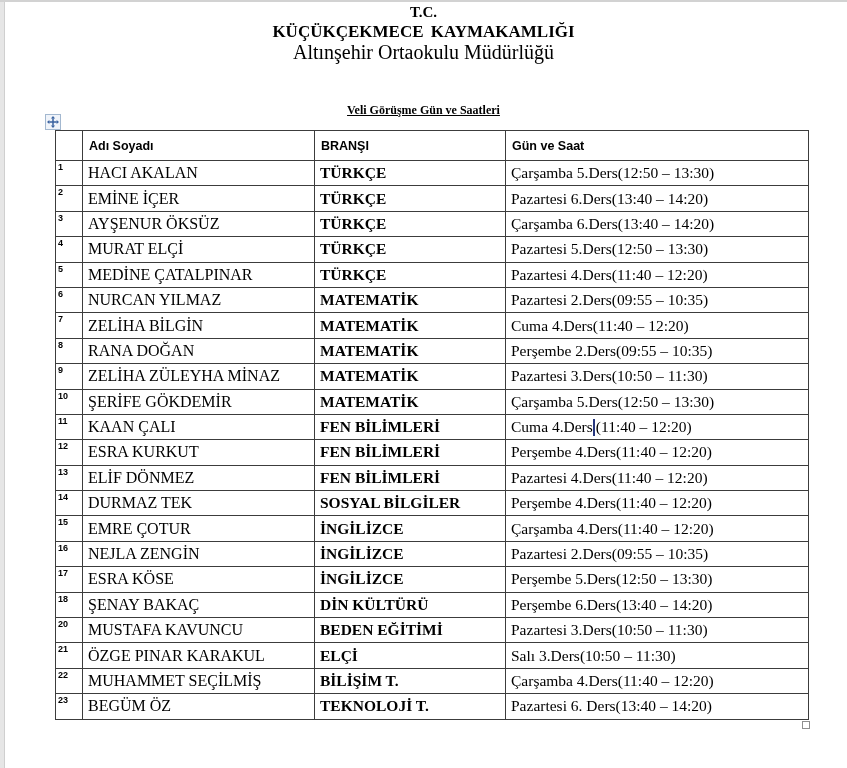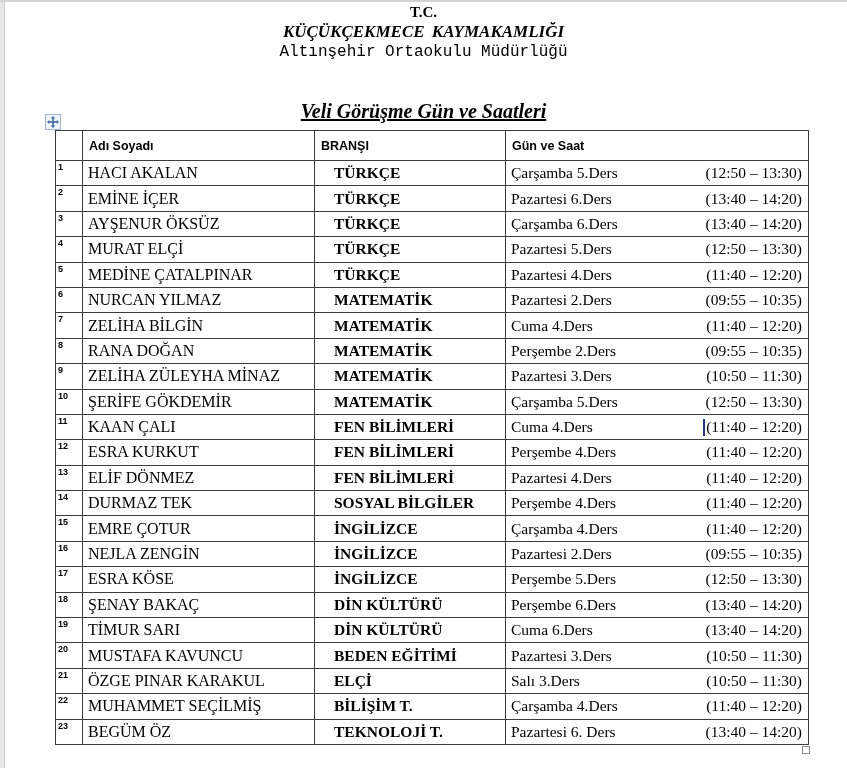--- a/index.html
+++ b/index.html
@@ -7,25 +7,25 @@
     width:847px; height:768px; background:#ffffff; overflow:hidden;
     position:relative; color:#000;
     font-family:"Liberation Serif", serif;
   }
   .edge-left { position:absolute; left:0; top:0; width:4px; height:100%;
     background:#e6e6e6; border-right:1px solid #cfcfcf; }
   .edge-top { position:absolute; left:0; top:0; width:100%; height:2px; background:#d2d2d2; }
 
   .doc-header { padding-top:3px; text-align:center; }
   .h-tc   { font-weight:bold; font-size:15px; line-height:18px; }
-  .h-kk   { font-weight:bold; font-size:17px; line-height:21px; word-spacing:3px;font-style:italic; }
-  .h-school { font-size:16px; line-height:20px;font-family:Liberation Mono, monospace; }
+  .h-kk   { font-weight:bold; font-size:17px; line-height:21px; word-spacing:3px; }
+  .h-school { font-size:20px; line-height:20px; }
 
   .title-wrap { text-align:center; margin-top:38px; height:22px; }
-  .table-title { font-weight:bold; font-size:20px; text-decoration:underline;font-style:italic; }
+  .table-title { font-weight:bold; font-size:12px; text-decoration:underline; }
 
   .table-area { position:relative; margin:8px 0 0 55px; width:753px; }
 
   .move-handle { position:absolute; left:-10px; top:-16px; width:16px; height:16px;
     border:1px solid #a3b8d0; background:#f0f4fa; box-sizing:border-box;
     display:flex; align-items:center; justify-content:center; cursor:move; }
   .resize-handle { position:absolute; right:-2px; bottom:-9px; width:8px; height:8px;
     border:1px solid #8f8f8f; background:#ffffff; box-sizing:border-box; }
 
   table.schedule { border-collapse:collapse; table-layout:fixed; width:753px; }
@@ -35,24 +35,24 @@
   .schedule th {
     font-family:"Liberation Sans", sans-serif; font-weight:bold; font-size:12.5px;
     text-align:left; padding-left:6px; vertical-align:middle;
   }
   .schedule tbody tr { height:25.4px; }
 
   td.c-no { vertical-align:top; padding:1px 0 0 2px;
     font-family:"Liberation Sans", sans-serif; font-weight:bold;
     font-size:9px; line-height:10px; }
   td.c-name  { font-size:16px;   padding-left:5px;margin-left:39px; }
-  td.c-brans { font-size:15.5px; padding-left:19px; font-weight:bold;border-radius:10px; }
+  td.c-brans { font-size:15.5px; padding-left:5px; font-weight:bold;border-radius:10px; }
   td.c-day   { font-size:15.5px; padding:0 6px 0 5px; }
 
-  .slot { display:flex; justify-content:space-between; align-items:center; }
+  .slot { display:flex; align-items:center; }
   .time-wrap { display:flex; align-items:center; }
   .caret { display:inline-block; width:2px; height:17px; background:#26367e; margin-right:1px; }
 </style>
 </head>
 <body>
 
 <div class="edge-left"></div>
 <div class="edge-top"></div>
 
 <div class="doc-header">
@@ -358,34 +358,20 @@
       <span class="slot">
         <span class="day">Perşembe 6.Ders</span>
         <span class="time-wrap">
 
           <span class="time">(13:40 – 14:20)</span>
         </span>
       </span>
     </td>
   </tr>
 
-  <tr>
-    <td class="c-no"><span class="row-no">19</span></td>
-    <td class="c-name bind-name">TİMUR SARI</td>
-    <td class="c-brans bind-brans">DİN KÜLTÜRÜ</td>
-    <td class="c-day">
-      <span class="slot">
-        <span class="day">Cuma 6.Ders</span>
-        <span class="time-wrap">
-
-          <span class="time">(13:40 – 14:20)</span>
-        </span>
-      </span>
-    </td>
-  </tr>
 
   <tr>
     <td class="c-no"><span class="row-no">20</span></td>
     <td class="c-name bind-name">MUSTAFA KAVUNCU</td>
     <td class="c-brans bind-brans">BEDEN EĞİTİMİ</td>
     <td class="c-day">
       <span class="slot">
         <span class="day">Pazartesi 3.Ders</span>
         <span class="time-wrap">
 

